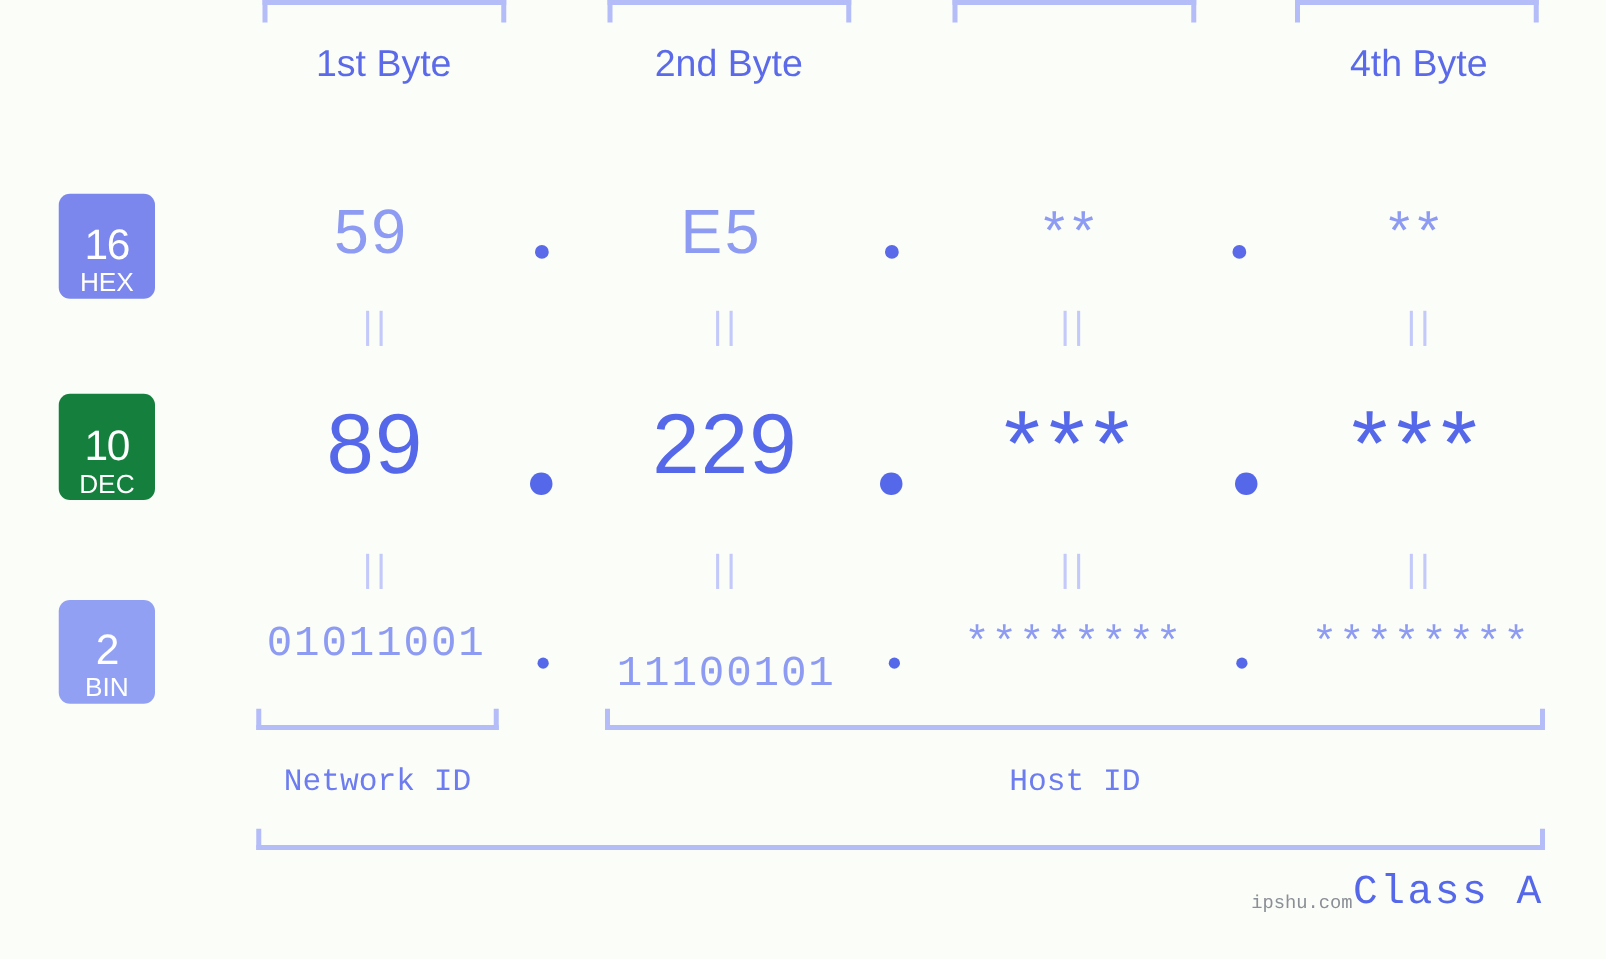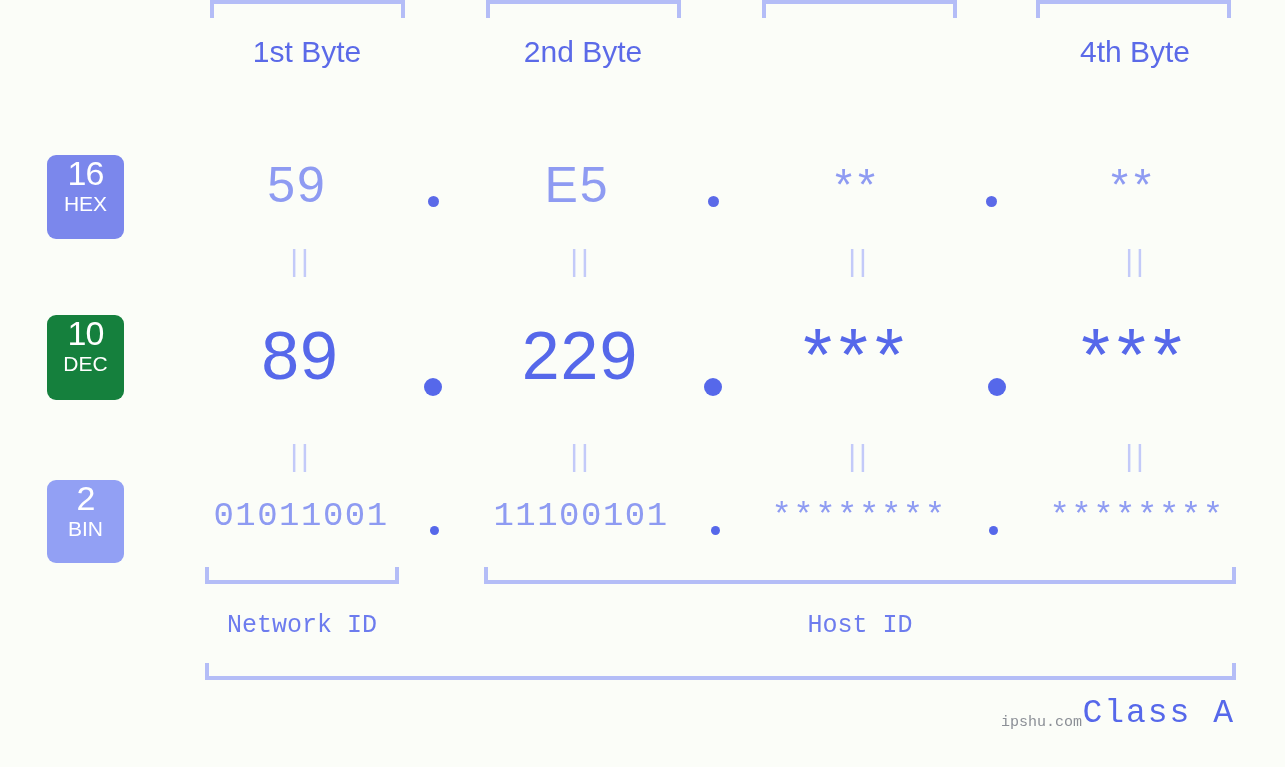--- a/index.html
+++ b/index.html
@@ -51,21 +51,21 @@
   }
 
   
   .badge {
     position: absolute;
     width: 77px;
     border-radius: 9px;
     display: flex;
     flex-direction: column;
     align-items: center;
-    justify-content: flex-start;
+    justify-content: flex-end;
     color: #ffffff;
     font-family: "Liberation Sans", sans-serif;
     line-height: 1;
   }
   .badge .num {
     font-size: 34px;
     font-weight: 400;
     letter-spacing: -1px;
     line-height: 36px;
   }
@@ -246,21 +246,21 @@
   <div class="dec-dot" style="left:988px;"></div>
   <div class="dec-cell stars" style="left:1010px;">***</div>
 
   <div class="eq" style="left:281px;  top:440px;">||</div>
   <div class="eq" style="left:561px;  top:440px;">||</div>
   <div class="eq" style="left:839px;  top:440px;">||</div>
   <div class="eq" style="left:1116px; top:440px;">||</div>
 
   <div class="bin-cell" style="left:176px;">01011001</div>
   <div class="bin-dot" style="left:430px;"></div>
-  <div class="bin-cell" style="left:456px;">11100101</div>
+  <div class="bin-cell" style="left:456px;margin-top:24px;">11100101</div>
   <div class="bin-dot" style="left:711px;"></div>
   <div class="bin-cell" style="left:734px;">********</div>
   <div class="bin-dot" style="left:989px;"></div>
   <div class="bin-cell" style="left:1012px;">********</div>
 
   <div class="bracket-bottom" style="left:205px; top:567px; width:194px;"></div>
   <div class="bracket-bottom" style="left:484px; top:567px; width:752px;"></div>
 
   <div class="id-label" style="left:205px; width:194px;">Network ID</div>
   <div class="id-label" style="left:484px; width:752px;">Host ID</div>

